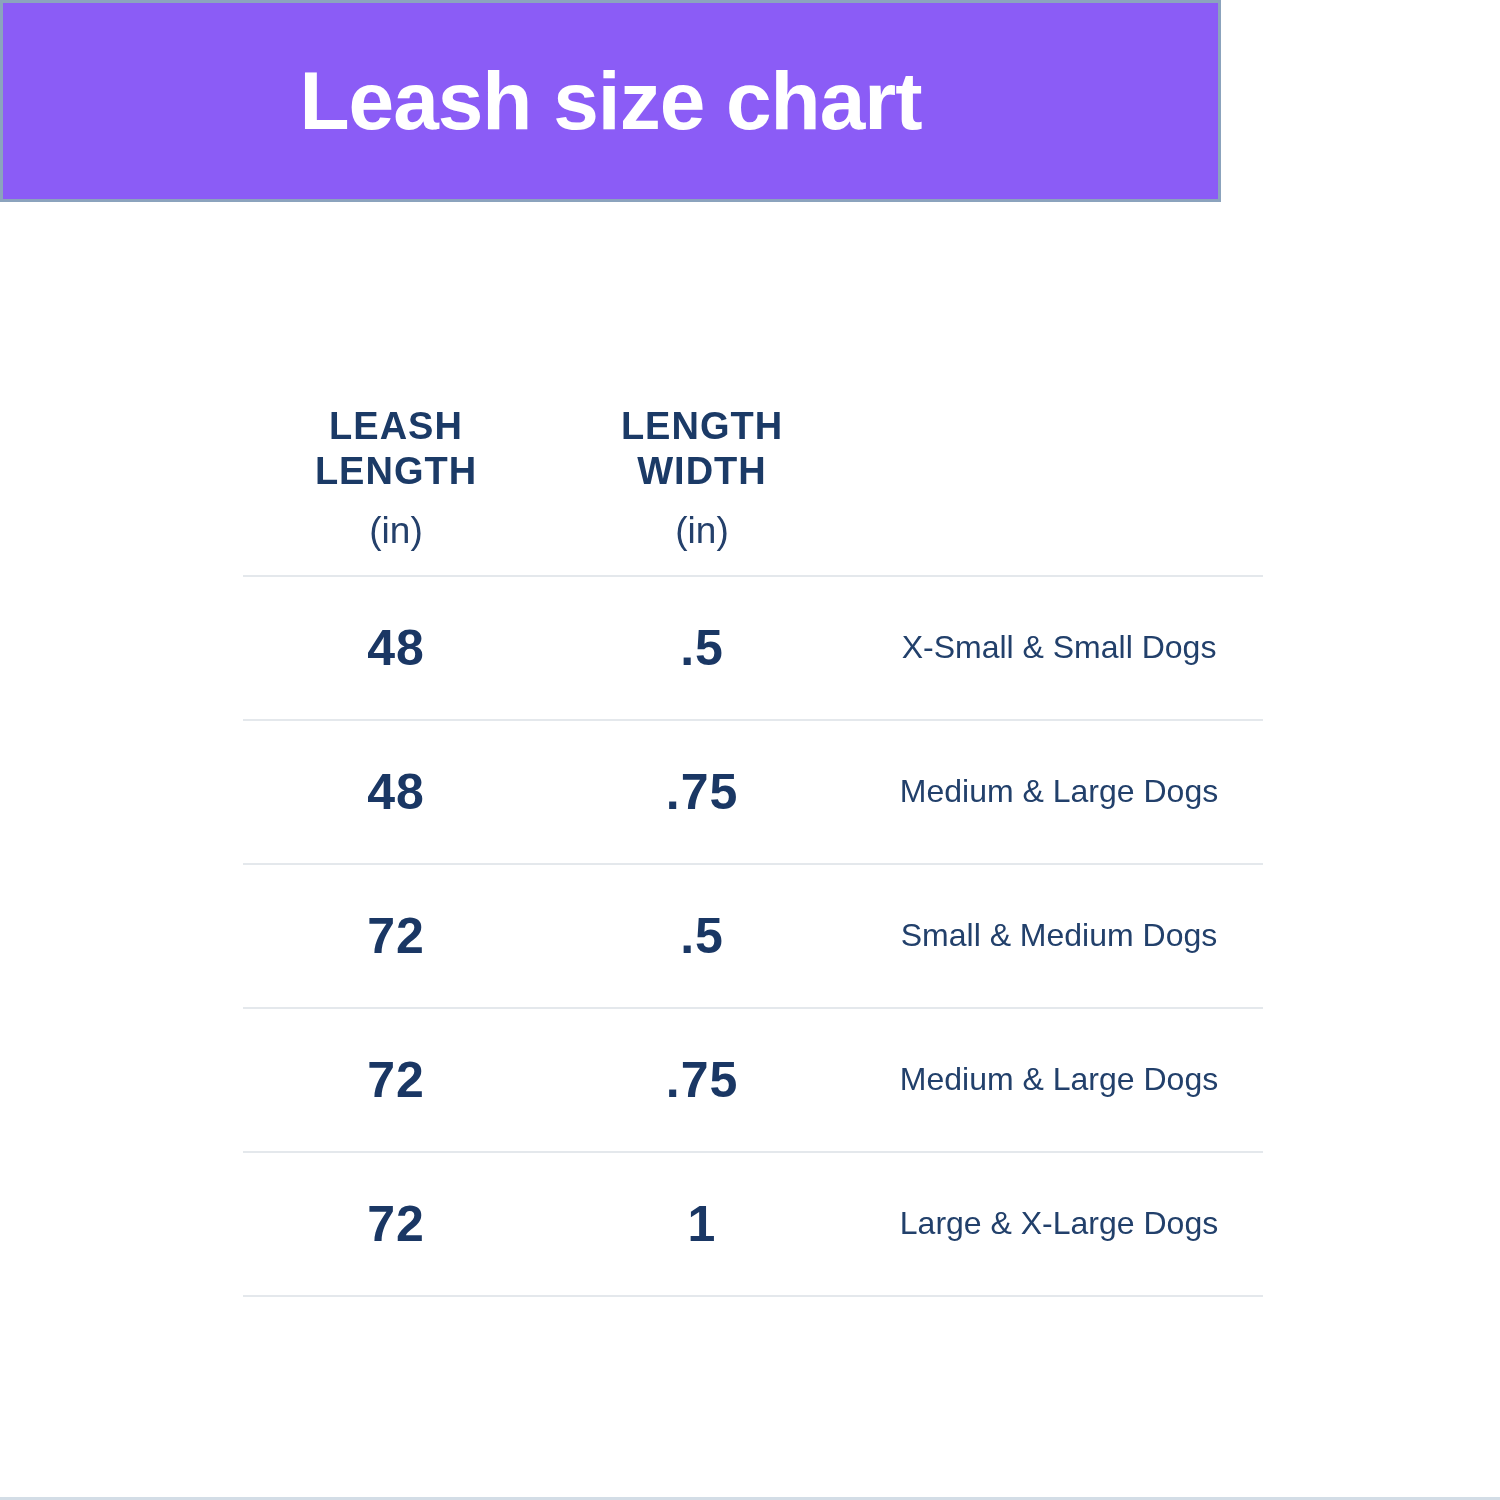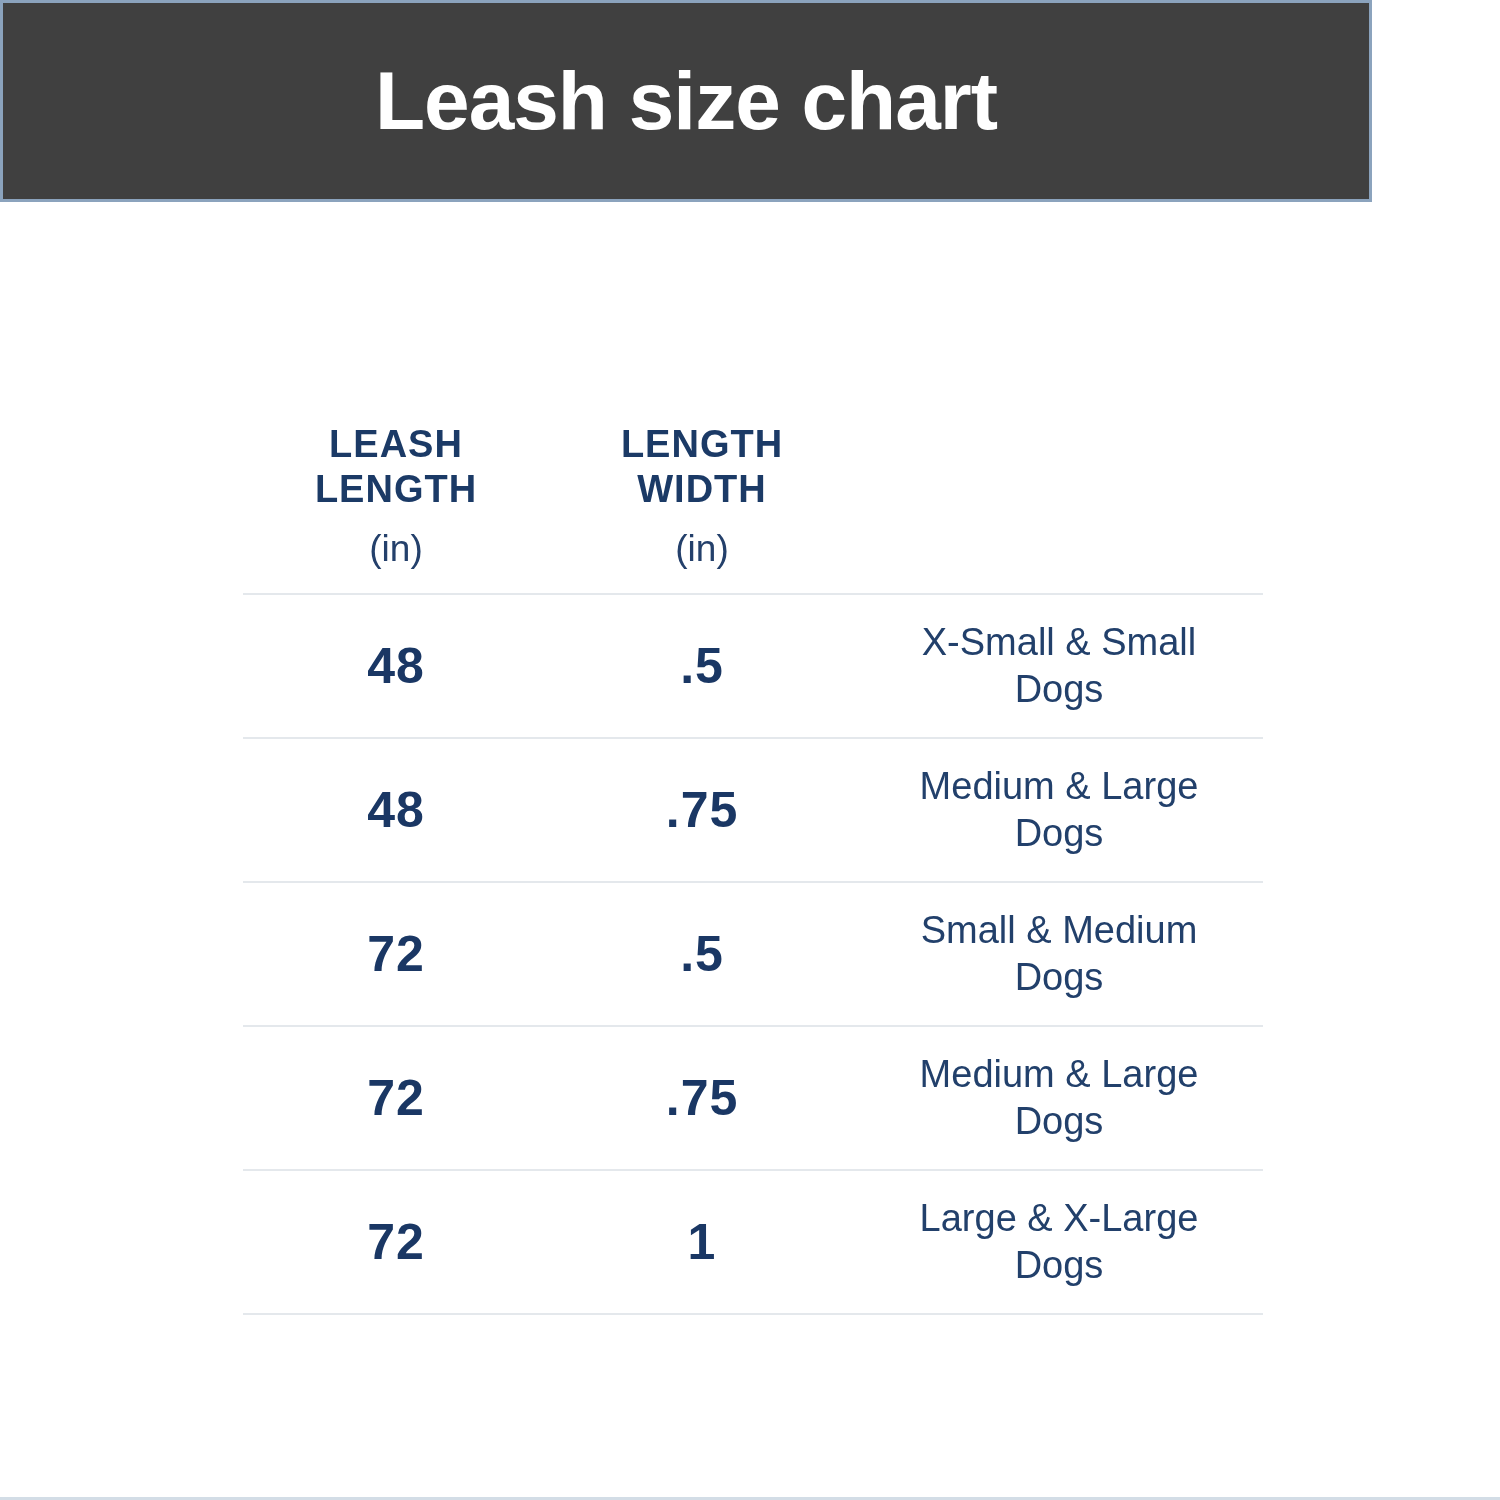--- a/index.html
+++ b/index.html
@@ -13,40 +13,40 @@
     width: 1500px;
     height: 1500px;
     background: #ffffff;
     overflow: hidden;
   }
 
   
   .banner {
     position: absolute;
     top: 0; left: 0;
-    width: 1372px;
+    width: 1221px;
     height: 202px;
-    background: #404040;
+    background: #8b5cf6;
     border: 3px solid #8ba3bd;
     box-sizing: border-box;
     display: flex;
     align-items: center;
     justify-content: center;
   }
   .banner-title {
     color: #ffffff;
     font-size: 82px;
     font-weight: 800;
     letter-spacing: -1px;
   }
 
   
   .size-table {
     position: absolute;
-    top: 408px;
+    top: 390px;
     left: 243px;
     width: 1020px;
   }
   .thead, .trow {
     display: grid;
     grid-template-columns: 306px 306px 408px;
   }
   .thead {
     height: 185px;
   }
@@ -94,21 +94,21 @@
     text-align: center;
   }
   .td-num {
     color: #1a3764;
     font-size: 50px;
     font-weight: 700;
     letter-spacing: 1px;
   }
   .td-rec {
     color: #22406b;
-    font-size: 38px;
+    font-size: 32px;
     font-weight: 400;
     line-height: 1.23;
   }
   .td-rec .rec-text {
     display: inline-block;
     max-width: 350px;
   }
 
   
   .bottom-edge {

